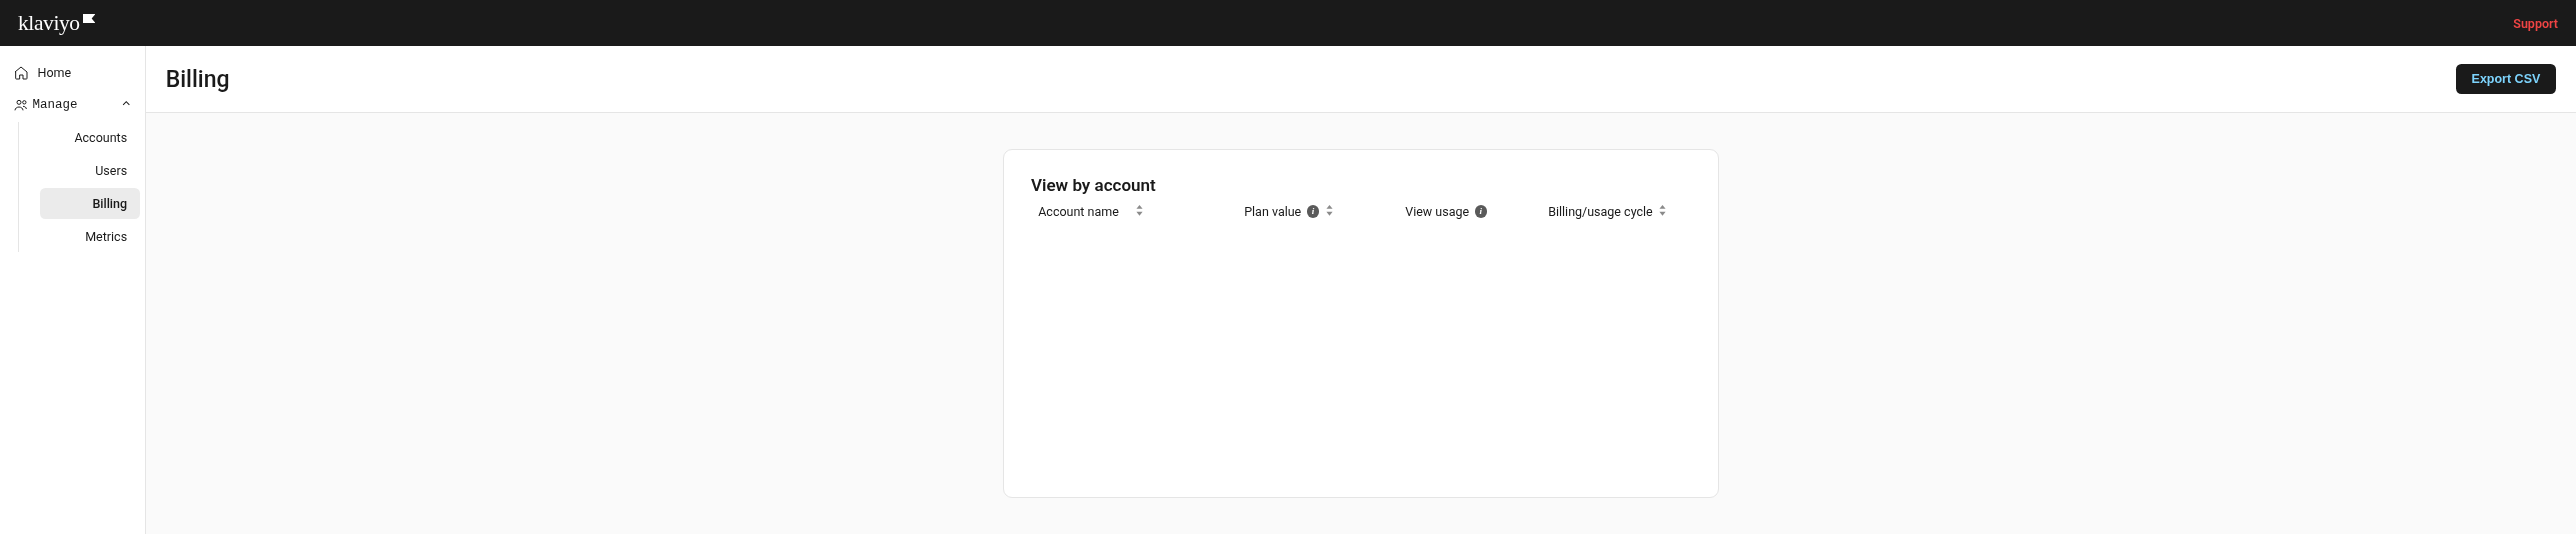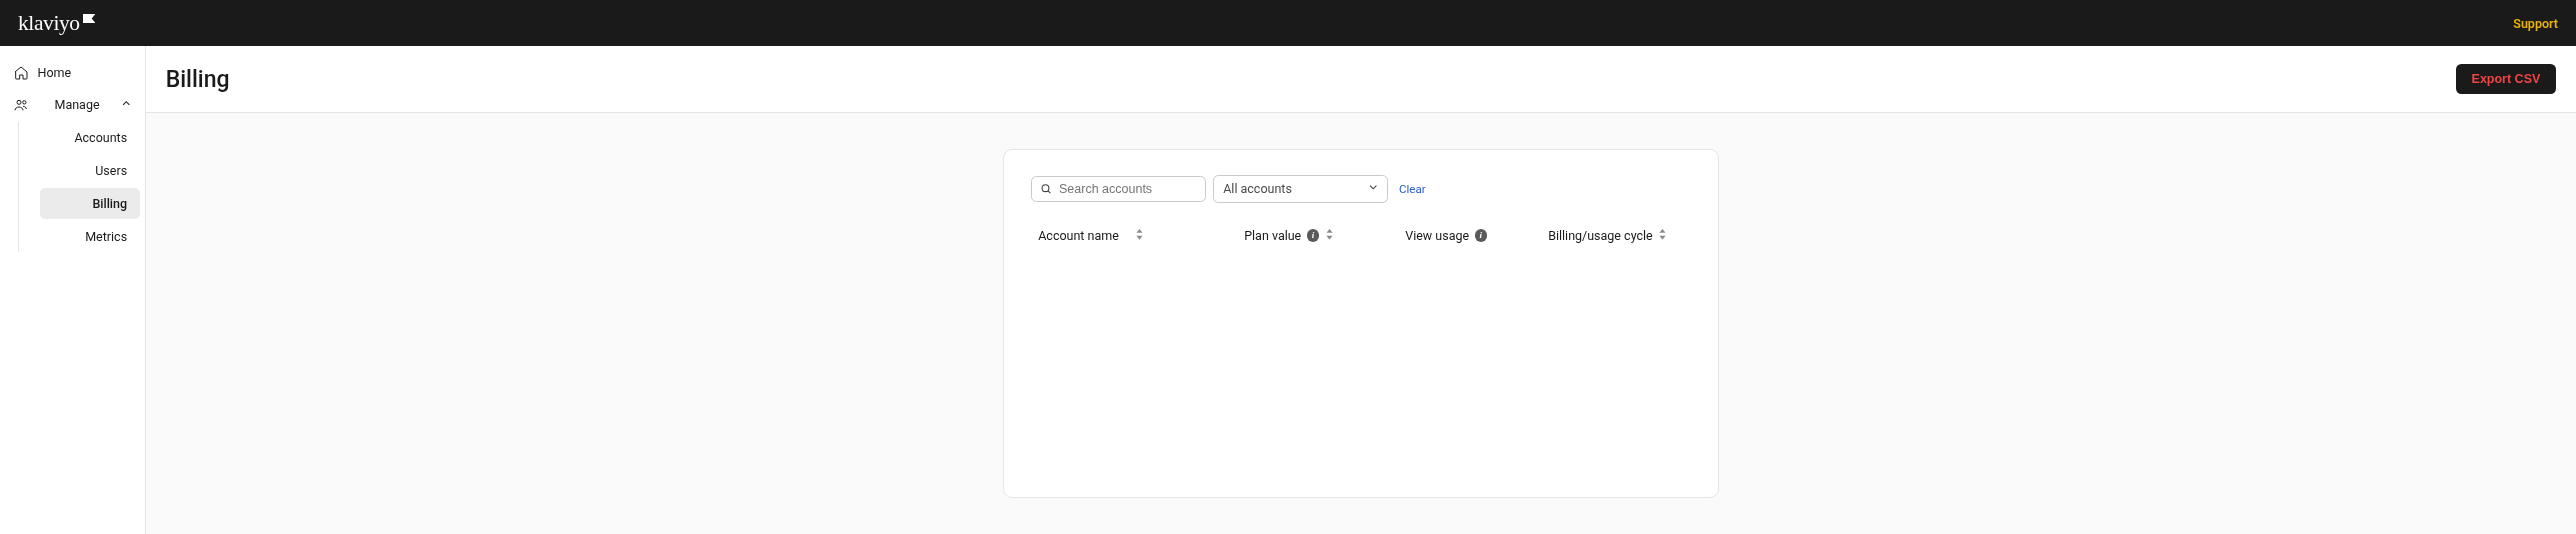--- a/index.html
+++ b/index.html
@@ -26,21 +26,21 @@
     .logo-flag {
       display: inline-block;
       width: 12.5px;
       height: 9px;
       background: #fff;
       clip-path: polygon(0 0, 100% 0, 70% 50%, 100% 100%, 0 100%);
       margin-left: -1.8px;
       margin-top: -9px;
     }
     .support-link {
-      color: #eab308;
+      color: #ef4444;
       font-size: 12.5px;
       font-weight: 600;
       cursor: pointer;
     }
 
     .layout {
       display: flex;
       min-height: calc(100vh - 46px);
     }
 
@@ -54,21 +54,21 @@
     .nav-item {
       display: flex;
       align-items: center;
       gap: 9px;
       padding: 8px 12.5px;
       font-size: 12.5px;
       cursor: pointer;
       color: #1a1a1a;
     }
     .nav-item.expandable { justify-content: space-between; }
-    .nav-item-left { display: flex; align-items: center; gap: 26px; }
+    .nav-item-left { display: flex; align-items: center; gap: 4px; font-family: Liberation Mono, monospace; }
     .nav-icon { width: 16px; height: 16px; display: inline-flex; align-items: center; justify-content: center; }
     .nav-icon svg { width: 16px; height: 16px; stroke: #1a1a1a; fill: none; stroke-width: 1.5; }
     .chevron svg { width: 12.5px; height: 12.5px; stroke: #1a1a1a; fill: none; stroke-width: 2; }
 
     .subnav {
       margin-left: 18px;
       border-left: 0.9px solid #e5e5e5;
       padding-left: 16px;
     }
     .subnav-item {
@@ -96,21 +96,21 @@
       display: flex;
       align-items: center;
       justify-content: space-between;
     }
     .page-title {
       font-size: 23px;
       font-weight: 500;
     }
     .export-btn {
       background: #1a1a1a;
-      color: #ef4444;
+      color: #7dd3fc;
       border: none;
       border-radius: 5.4px;
       padding: 8px 16px;
       font-size: 12.5px;
       font-weight: 600;
       cursor: pointer;
     }
 
     .content {
       flex: 1;
@@ -267,43 +267,22 @@
   </nav>
 
   <main class="main">
     <div class="page-header">
       <h1 class="page-title">Billing</h1>
       <button class="export-btn">Export CSV</button>
     </div>
 
     <div class="content">
       <div class="card">
-
-        <div class="filters">
-          <div class="search-wrap">
-            <span class="search-icon">
-              <svg viewBox="0 0 24 24">
-                  <circle cx="10.5" cy="10.5" r="6.5"></circle>
-                  <line x1="20" y1="20" x2="15.5" y2="15.5"></line>
-                </svg>
-            </span>
-            <input class="search-input" type="text" placeholder="Search accounts" style="">
-          </div>
-
-          <div class="select-wrap">
-            <div class="select-display">All accounts</div>
-            <span class="chev">
-              <svg viewBox="0 0 24 24">
-                  <polyline points="6 9 12 15 18 9"></polyline>
-                </svg>
-            </span>
-          </div>
-
-          <span class="clear-link">Clear</span>
-        </div>
+        <div class="card-title">View by account</div>
+
 
         <div class="table-head">
           <div class="th th-account">
             <span>Account name</span>
             <span class="sort-icon">
               <svg viewBox="0 0 10 14">
                   <polygon points="5,0 9,5 1,5"></polygon>
                   <polygon points="5,14 9,9 1,9"></polygon>
                 </svg>
             </span>

